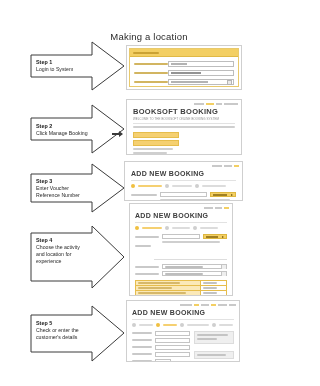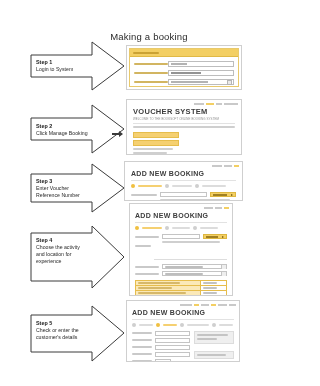--- a/index.html
+++ b/index.html
@@ -131,21 +131,21 @@
     display:block;width:0;height:0;border-style:solid;
     border-width:1.5px 0 1.5px 2.5px;border-color:transparent transparent transparent #6d540c;
   }
   .notebox{background:#efefef;border:1px solid #dcdcdc;box-sizing:border-box;padding:2px;}
   .notebox i{display:block;height:2px;background:#c4c4c4;border-radius:1px;margin-bottom:2px;}
   .cursor-arrow{position:absolute;}
 </style>
 </head>
 <body>
 
-<div class="page-title">Making a booking</div>
+<div class="page-title">Making a location</div>
 
 <div class="step" style="left:30px;top:41px;width:95px;height:50px;">
   <div class="arrow-outline" style="left:0;top:0;">
     <svg width="95" height="50" viewBox="0 0 95 50">
       <path d="M1 14 L62 14 L62 1 L94 25 L62 49 L62 36 L1 36 Z" fill="#ffffff" stroke="#3a3a3a" stroke-width="1"></path>
     </svg>
   </div>
   <div style="position:absolute;left:6px;top:18px;width:56px;">
     <div class="step-head">Step 1</div>
     <div class="step-sub" style="white-space:pre-line;">Login to System</div>
@@ -203,21 +203,21 @@
 </div>
 
 <div class="shot" style="left:126px;top:99px;width:116px;height:56px;">
   <div class="topstrip">
     <i style="width:10px"></i>
       <i class="yel" style="width:8px"></i>
       <i style="width:6px"></i>
       <i style="width:14px"></i>
   </div>
   <div style="padding:0 6px;">
-    <div class="bigtitle" style="font-size:7.5px;line-height:9px;">VOUCHER SYSTEM</div>
+    <div class="bigtitle" style="font-size:7.5px;line-height:9px;">BOOKSOFT BOOKING</div>
     <div style="font-size:2.9px;color:#8d8d8d;letter-spacing:.1px;margin-top:.5px;">WELCOME TO THE BOOKSOFT ONLINE BOOKING SYSTEM</div>
     <div class="rule" style="margin:2.5px 0 2px 0;"></div>
     <div class="txtline" style="width:100%;"></div>
     <div class="yelbar" style="width:46px;margin-top:3.5px;"></div>
     <div class="yelbar" style="width:46px;margin-top:2px;"></div>
     <div class="bullets" style="margin-top:2px;">
       <i style="width:40px"></i>
         <i style="width:34px"></i>
     </div>
   </div>

